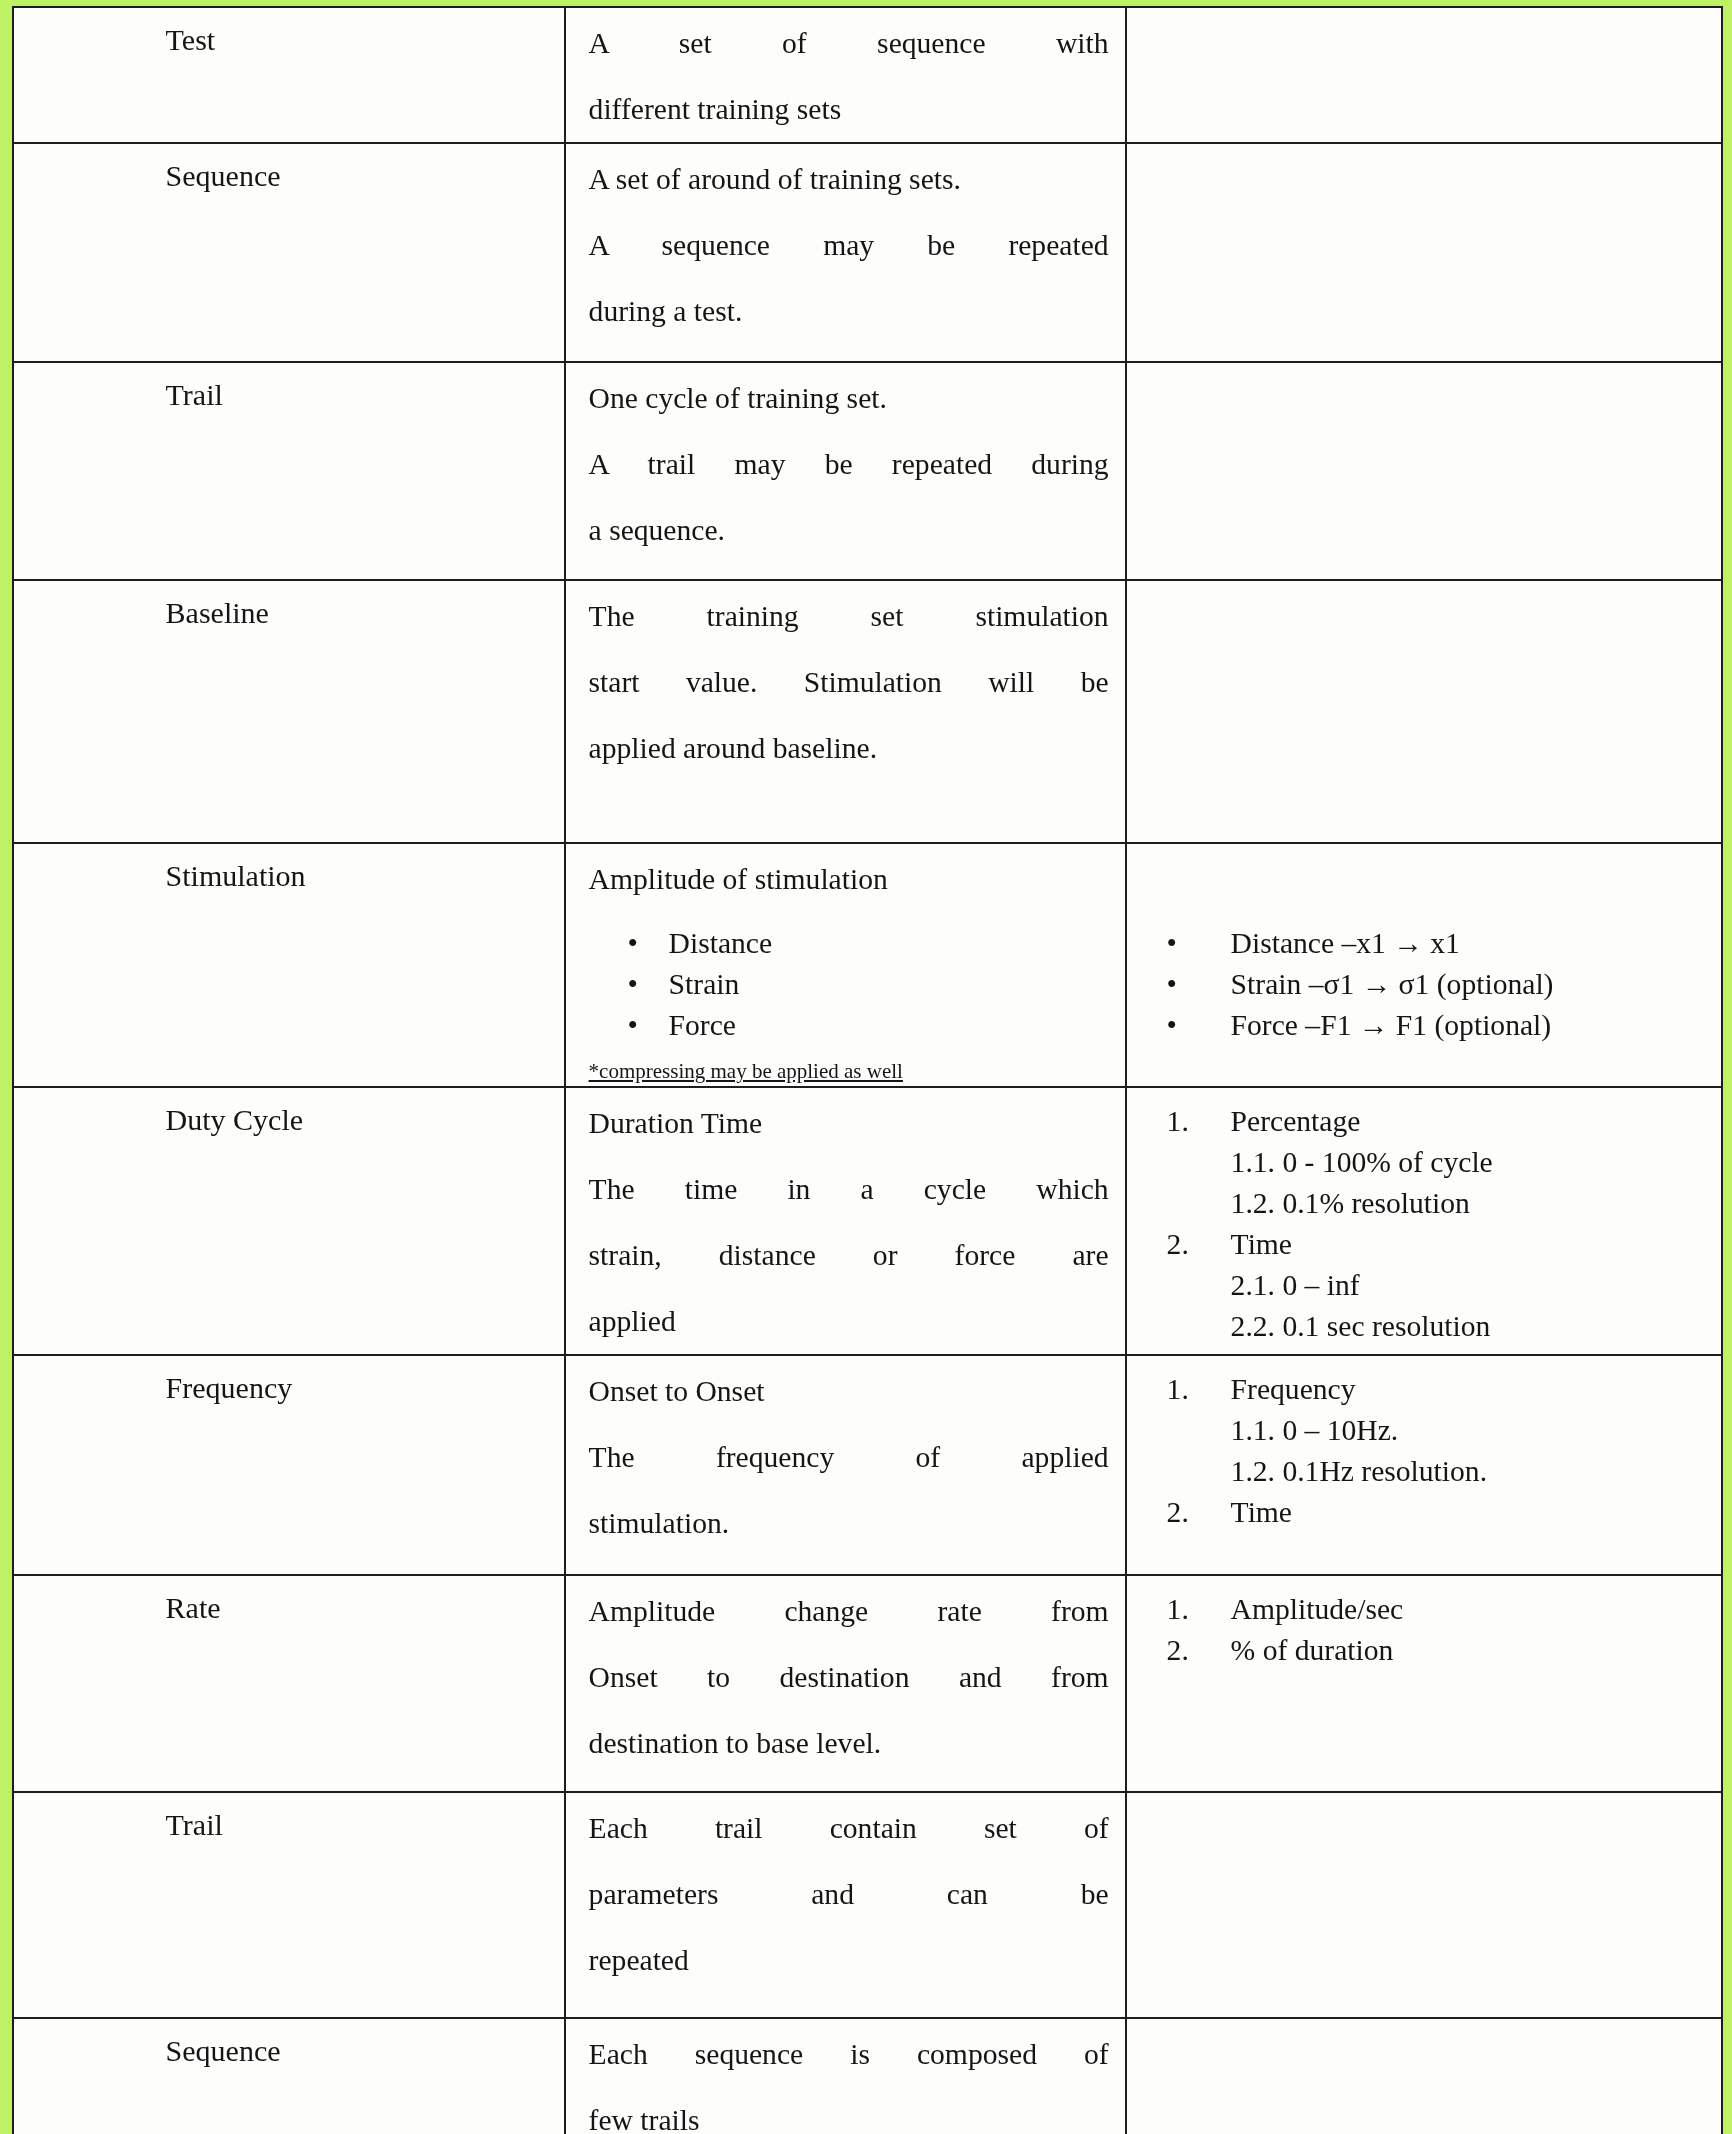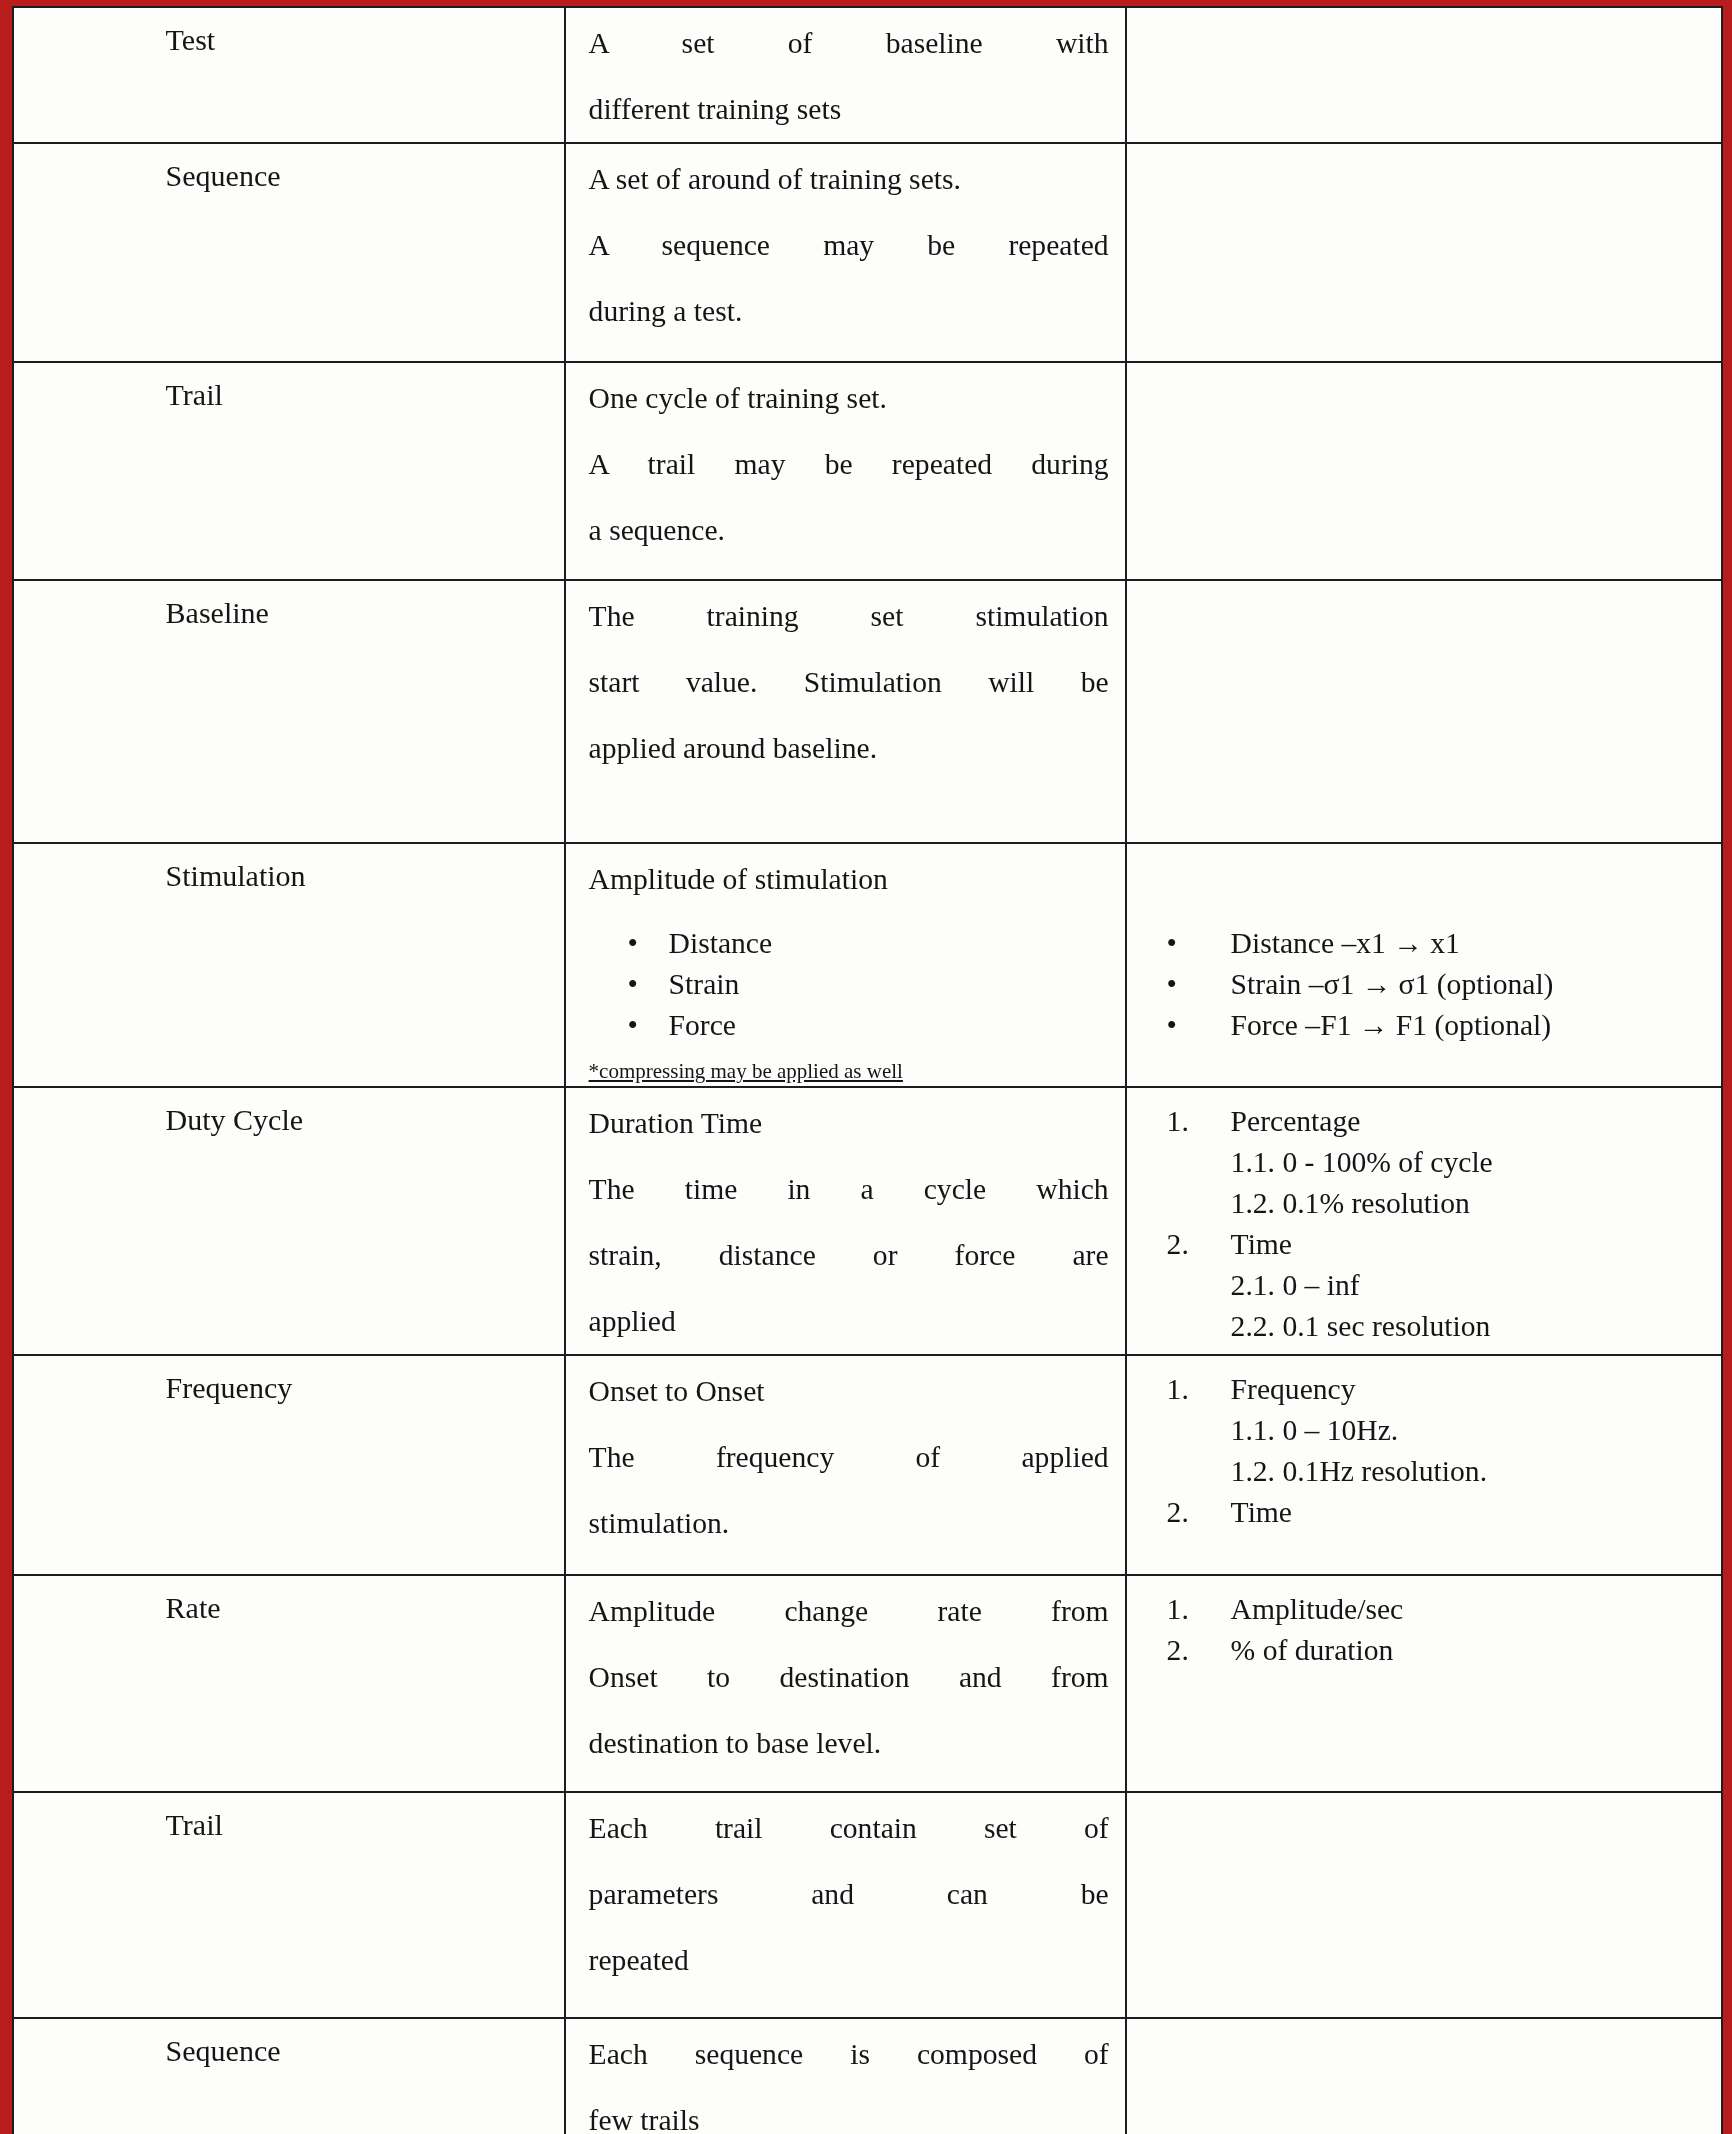--- a/index.html
+++ b/index.html
@@ -4,21 +4,21 @@
 <style>
   * { margin:0; padding:0; box-sizing:border-box; }
   html,body { background:#efefec; }
   body {
     width:1733px; height:2134px;
     font-family:"Liberation Serif", serif;
     color:#151515;
   }
   .page {
     position:relative; width:1733px; height:2134px;
-    background:#b91c1c;
+    background:#bef264;
     overflow:hidden;
   }
   table.def-table {
     border-collapse:collapse; table-layout:fixed;
     position:absolute; left:11.6px; top:6.3px; width:1709px;
   }
   col.c1 { width:552px; }
   col.c2 { width:561px; }
   col.c3 { width:596px; }
   td {
@@ -68,21 +68,21 @@
         <col class="c2">
         <col class="c3">
       </colgroup>
     <tbody>
 
       <tr class="r0">
         <td class="term">
           <div>Test</div>
         </td>
         <td class="desc">
-          <div class="line jline">A set of baseline with</div>
+          <div class="line jline">A set of sequence with</div>
           <div class="line">different training sets</div>
         </td>
         <td class="det"></td>
       </tr>
 
       <tr class="r1">
         <td class="term">
           <div>Sequence</div>
         </td>
         <td class="desc">

